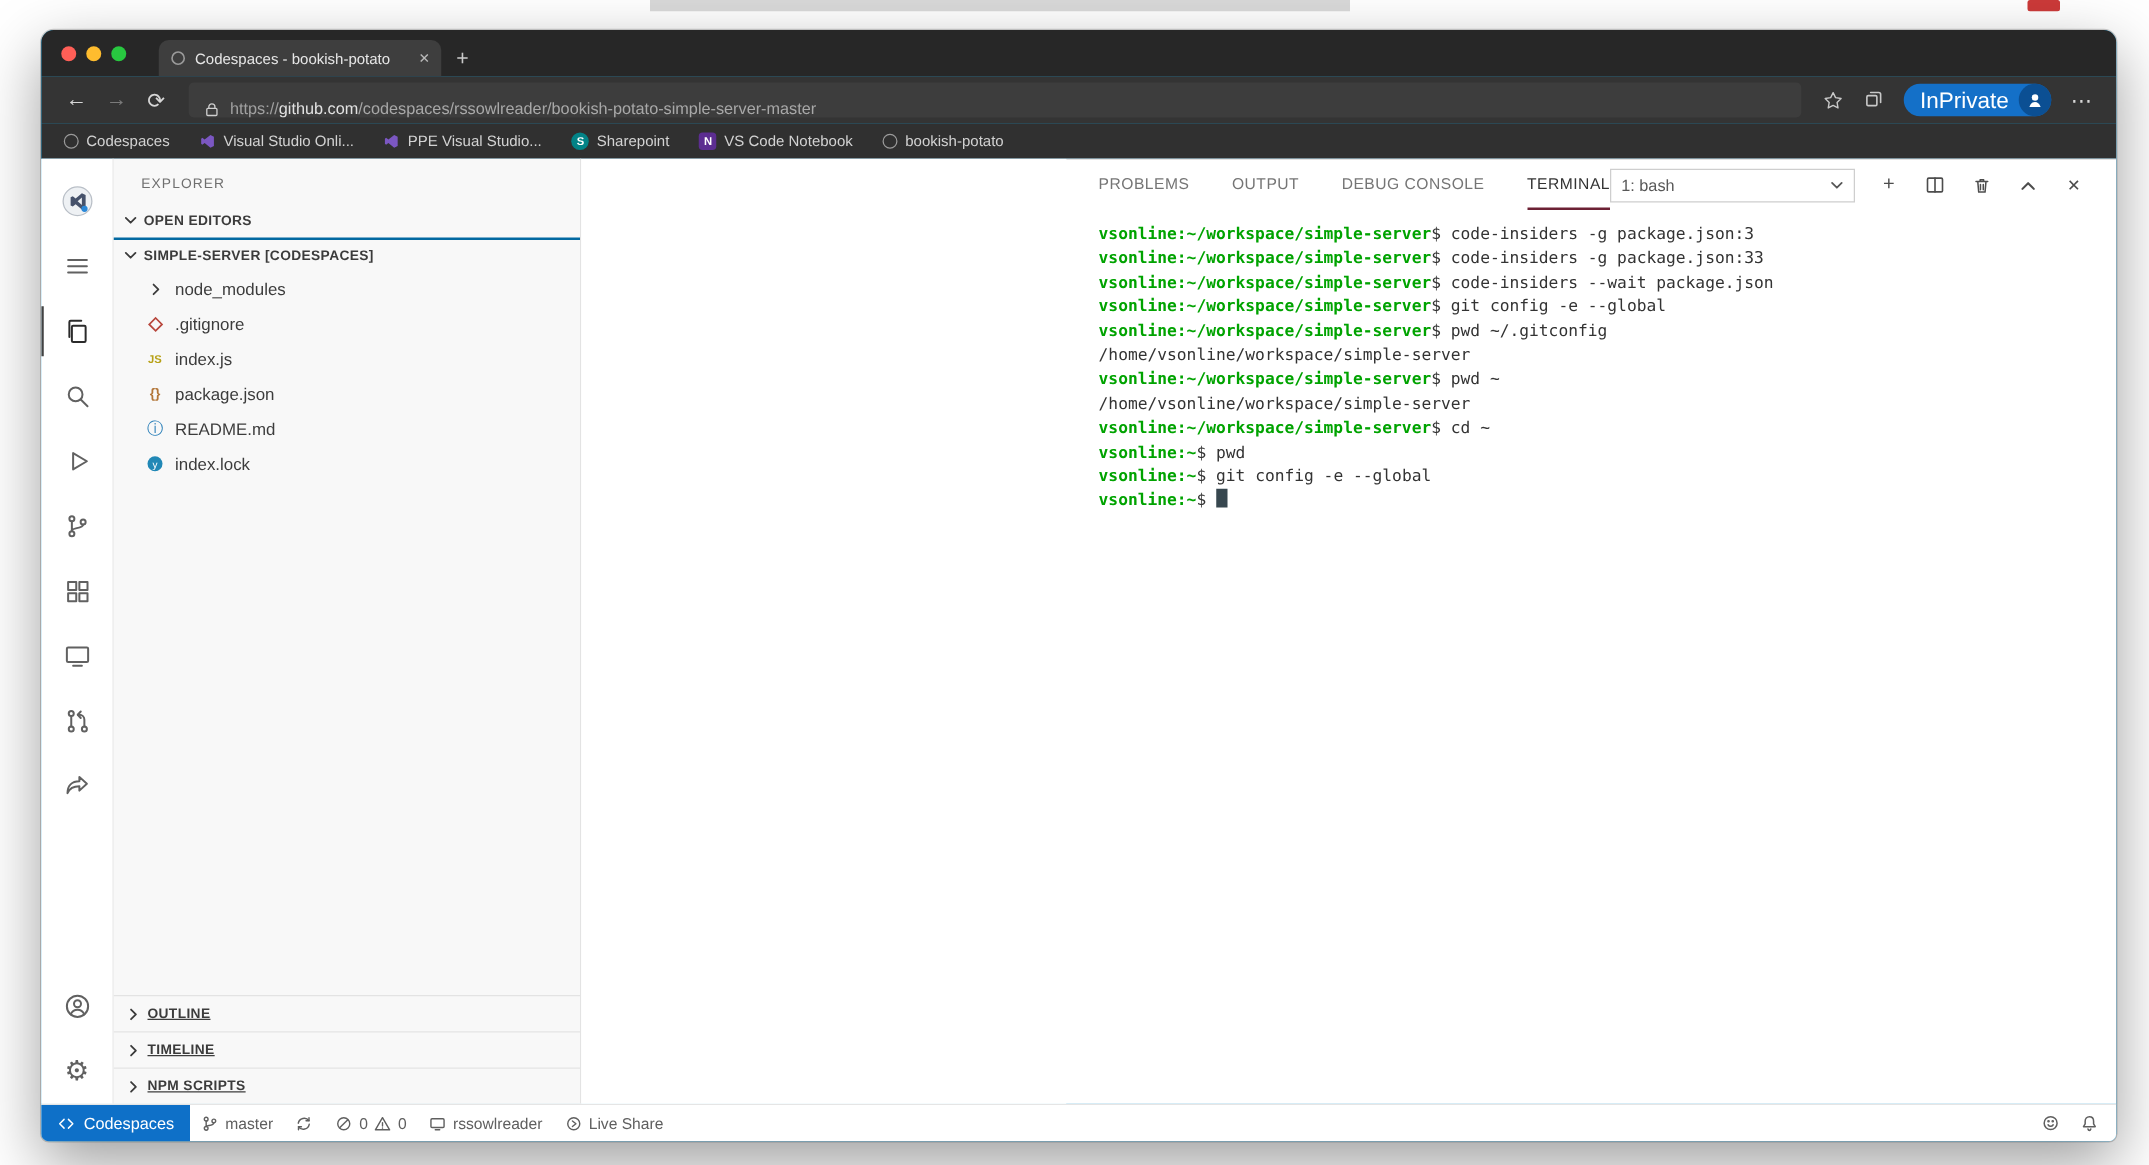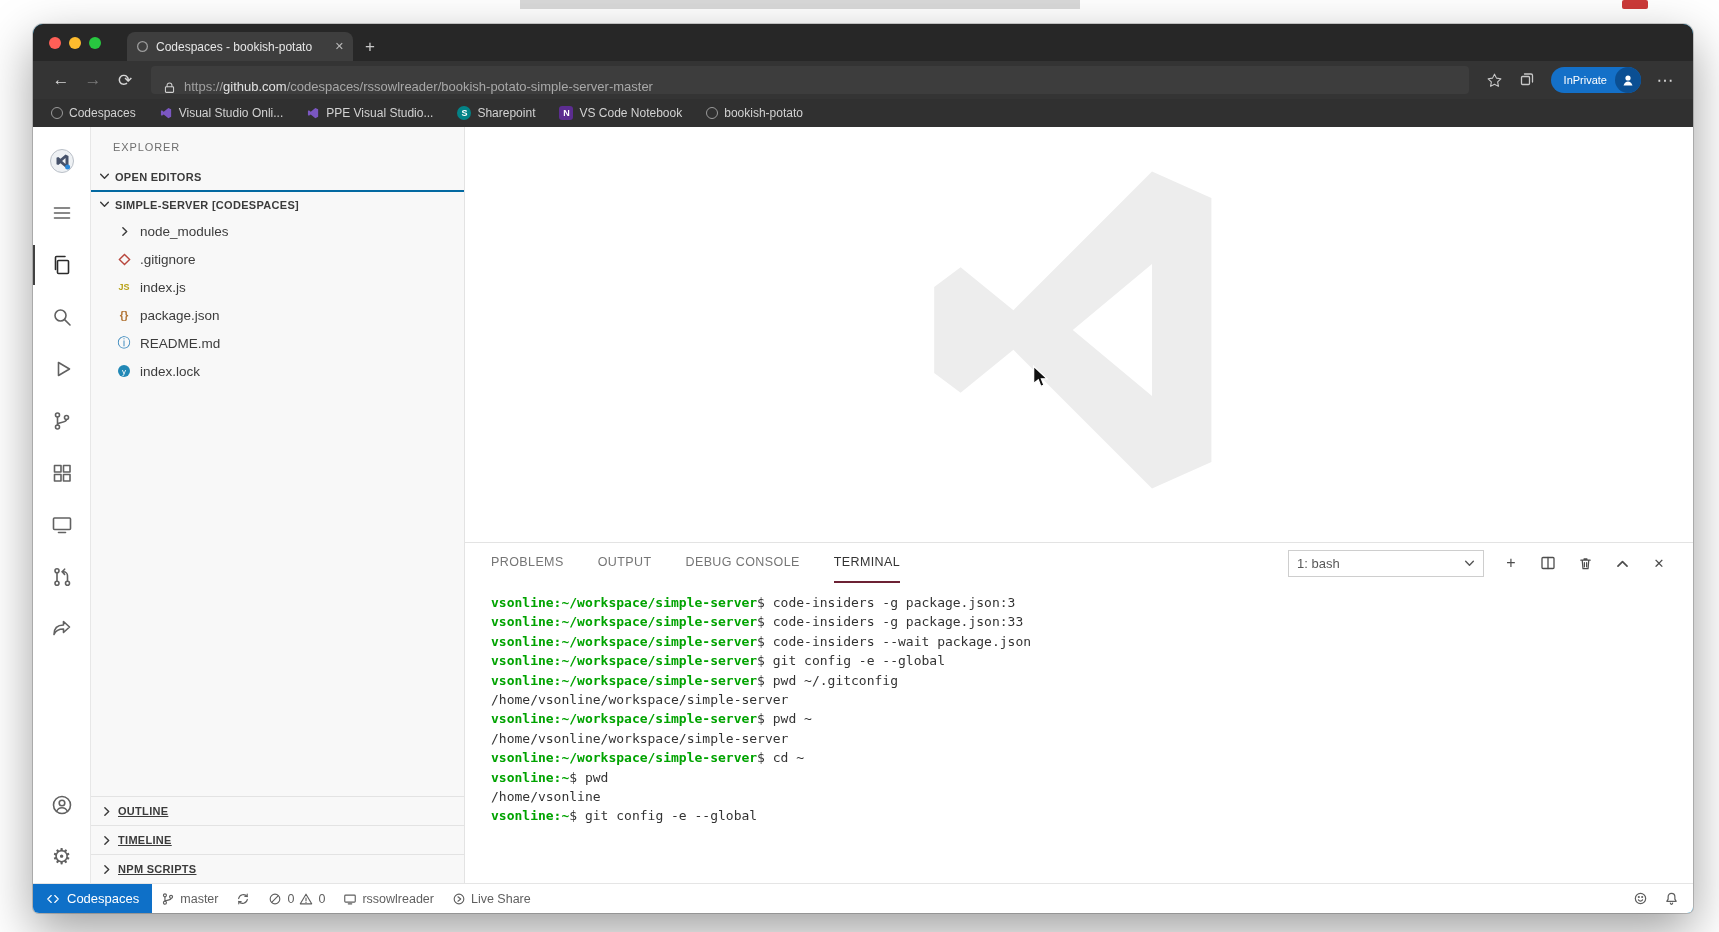--- a/index.html
+++ b/index.html
@@ -30,21 +30,21 @@
   
   .navbar { height:38px; background:#343434; display:flex; align-items:center; padding:0 14px; gap:4px; flex:none; }
   .navbtn { width:28px; height:28px; display:flex; align-items:center; justify-content:center;
             color:#d6d6d6; font-size:17px; }
   .navbtn.dim { color:#7a7a7a; }
   .urlbox { flex:1; height:28px; background:#3d3d3d; border-radius:4px; margin:0 8px;
             display:flex; align-items:flex-end; gap:8px; padding:0 12px; font-size:13px; }
   .url-scheme { color:#a0a0a0; } .url-host { color:#e2e2e2; } .url-path { color:#a8a8a8; }
   .url-text { white-space:nowrap; overflow:hidden; }
   .inprivate { height:26px; border-radius:13px; background:#1470c8; color:#fff; display:flex;
-               align-items:center; gap:8px; padding-left:13px; font-size:11px; margin:0 6px; }
+               align-items:center; gap:8px; padding-left:13px; font-size:18px; margin:0 6px; }
   .inprivate .avatar { width:26px; height:26px; border-radius:50%; background:#0b4f93;
                display:flex; align-items:center; justify-content:center; }
 
   
   .bookmarks { height:28px; background:#303030; display:flex; align-items:center; padding-left:18px;
                gap:24px; font-size:12px; color:#d2d2d2; flex:none; }
   .bm { display:flex; align-items:center; gap:6px; }
   .bm-ic { width:14px; height:14px; display:flex; align-items:center; justify-content:center;
            border-radius:3px; font-size:9px; font-weight:bold; color:#fff; }
   .bm-ring { width:12px; height:12px; border:1.6px solid #9a9a9a; border-radius:50%; }
@@ -73,21 +73,21 @@
   .fi-slot { width:18px; display:flex; align-items:center; justify-content:center; flex:none; }
   .ic-js { font-size:9px; font-weight:bold; color:#b7a117; }
   .ic-json { font-size:11px; font-weight:bold; color:#b27537; }
   .ic-info { font-size:13px; color:#2a7fb8; }
   .ic-yarn { width:12px; height:12px; border-radius:50%; background:#2188b6; color:#fff;
              font-size:8px; display:flex; align-items:center; justify-content:center; }
   .sb-bottom { margin-top:auto;text-decoration:underline; }
   .bottom-row { height:29px; border-top:1px solid #e3e3e3; display:flex; align-items:center;
                 gap:6px; padding-left:10px; font-weight:bold; font-size:11px; letter-spacing:.3px; color:#3b3b3b; }
 
-  .main { flex:1; display:flex; flex-direction:column; min-width:0; }
+  .main { flex:1; display:flex; flex-direction:row; min-width:0; }
   .editor { flex:1; position:relative; background:#fff; overflow:hidden; }
   .watermark { position:absolute; left:451px; top:38px; }
   .mouse-cursor { position:absolute; left:566px; top:238px; }
 
   .panel { height:341px; flex:none; border-top:1px solid #e3e3e3; display:flex; flex-direction:column; }
   .panel-header { height:40px; flex:none; display:flex; align-items:center; padding:0 24px 0 26px; }
   .ptabs { display:flex; gap:34px; height:40px; }
   .ptab { display:flex; align-items:center; font-size:12.5px; letter-spacing:.4px; color:#757575;
           border-bottom:2px solid transparent; }
   .ptab.active { color:#333; border-bottom-color:#6c2134; }
@@ -416,22 +416,22 @@
           <div class="tline"><span class="tp">vsonline:~/workspace/simple-server</span><span class="td">$ </span><span class="tc">code-insiders -g package.json:3</span></div>
           <div class="tline"><span class="tp">vsonline:~/workspace/simple-server</span><span class="td">$ </span><span class="tc">code-insiders -g package.json:33</span></div>
           <div class="tline"><span class="tp">vsonline:~/workspace/simple-server</span><span class="td">$ </span><span class="tc">code-insiders --wait package.json</span></div>
           <div class="tline"><span class="tp">vsonline:~/workspace/simple-server</span><span class="td">$ </span><span class="tc">git config -e --global</span></div>
           <div class="tline"><span class="tp">vsonline:~/workspace/simple-server</span><span class="td">$ </span><span class="tc">pwd ~/.gitconfig</span></div>
           <div class="tline"><span class="to">/home/vsonline/workspace/simple-server</span></div>
           <div class="tline"><span class="tp">vsonline:~/workspace/simple-server</span><span class="td">$ </span><span class="tc">pwd ~</span></div>
           <div class="tline"><span class="to">/home/vsonline/workspace/simple-server</span></div>
           <div class="tline"><span class="tp">vsonline:~/workspace/simple-server</span><span class="td">$ </span><span class="tc">cd ~</span></div>
           <div class="tline"><span class="tp">vsonline:~</span><span class="td">$ </span><span class="tc">pwd</span></div>
-          <div class="tline"><span class="to">/home/vsonline</span></div>
           <div class="tline"><span class="tp">vsonline:~</span><span class="td">$ </span><span class="tc">git config -e --global</span></div>
+          <div class="tline"><span class="tp">vsonline:~</span><span class="td">$ </span><span class="tcursor"></span></div>
         </div>
       </div>
     </div>
   </div>
 
   <div class="statusbar">
     <div class="chip">
       <svg class="thin" width="14" height="14" viewBox="0 0 16 16">
           <path d="M6 4L2 8l4 4M10 4l4 4-4 4"></path>
         </svg>

